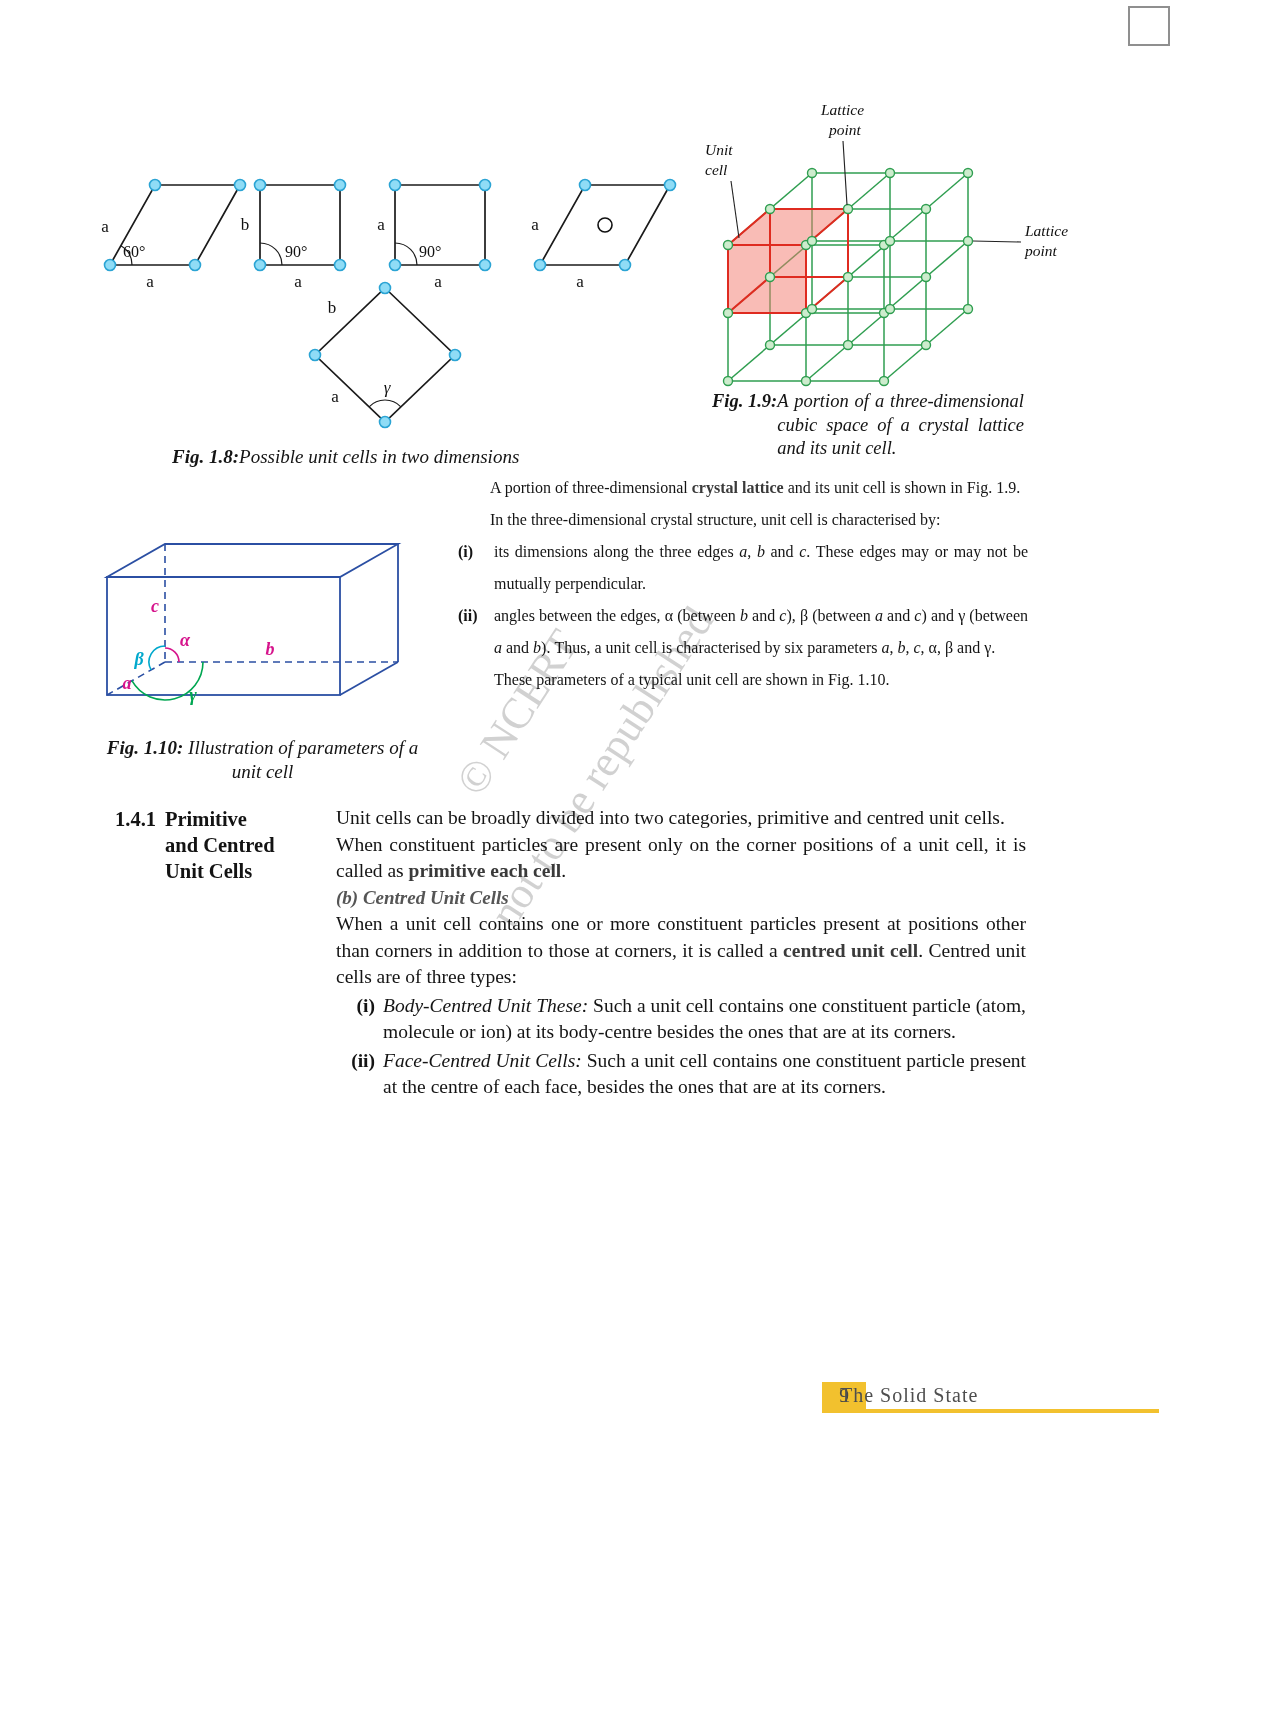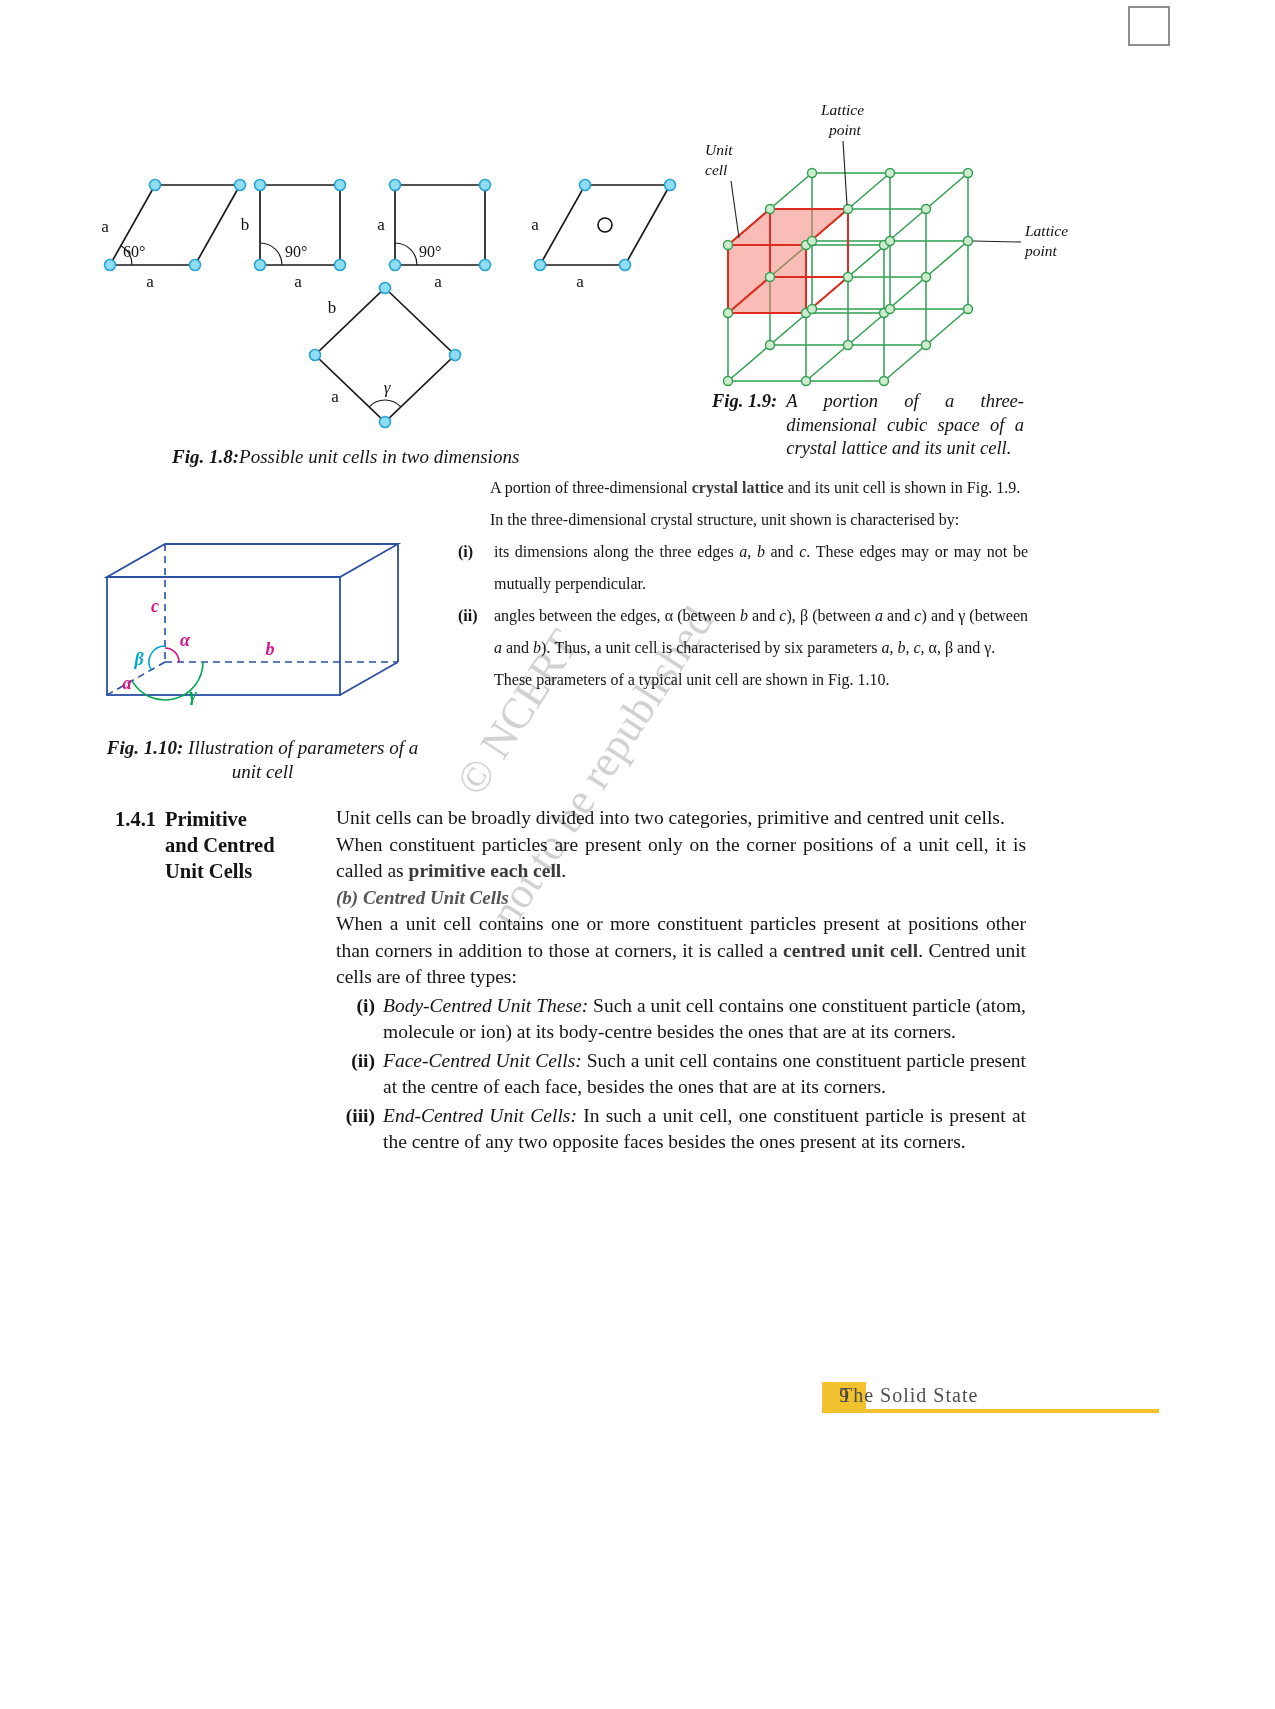--- a/index.html
+++ b/index.html
@@ -24,21 +24,21 @@
   .cap-label{font-weight:bold;white-space:nowrap;}
 
   
   .fig19{position:absolute;left:703px;top:95px;width:390px;height:300px;}
   .fig19 .gl{stroke:#2f9e50;stroke-width:1.5;}
   .fig19 .gp{fill:#cdeccd;stroke:#2f9e50;stroke-width:1.4;}
   .fig19 .rface{fill:rgba(243,121,109,0.5);stroke:#df2b20;stroke-width:2;}
   .fig19 .redge{stroke:#df2b20;stroke-width:2;fill:none;}
   .fig19 .lbl{font-family:"Liberation Serif",serif;font-style:italic;font-size:15.5px;fill:#101010;}
   .fig19 .ptr{stroke:#222;stroke-width:1.1;}
-  .fig19-caption{position:absolute;left:712px;top:390px;width:312px;display:flex;gap:9px;
+  .fig19-caption{position:absolute;left:712px;top:390px;width:312px;display:flex;
                  font-size:18.5px;font-style:italic;line-height:23.5px;}
   .fig19-caption .cap-text{text-align:justify;}
 
   
   .fig110{position:absolute;left:95px;top:515px;width:345px;height:220px;}
   .fig110 .solid{stroke:#2b4fa3;stroke-width:1.8;fill:none;}
   .fig110 .dash{stroke:#2b4fa3;stroke-width:1.6;fill:none;stroke-dasharray:7 5;}
   .fig110 .glabel{font-family:"Liberation Serif",serif;font-style:italic;font-weight:bold;font-size:18px;}
   .fig110 .aarc{fill:none;stroke-width:1.6;}
   .fig110-caption{position:absolute;left:105px;top:736px;width:315px;text-align:center;
@@ -266,21 +266,21 @@
     </g>
   </svg>
 
   <div class="fig110-caption">
     <span class="cap-label">Fig. 1.10:</span>
     <span class="cap-text">Illustration of parameters of a unit cell</span>
   </div>
 
   <div class="maincol">
     <p class="ind"><span>A portion of three-dimensional </span><span class="kw">crystal lattice</span><span> and its unit cell is shown in Fig. 1.9.</span></p>
-    <p class="ind">In the three-dimensional crystal structure, unit shown is characterised by:</p>
+    <p class="ind">In the three-dimensional crystal structure, unit cell is characterised by:</p>
     <div class="item">
       <span class="mk">(i)</span>
       <span class="tx"><span>its dimensions along the three edges </span><span class="em">a</span><span>, </span><span class="em">b</span><span> and </span><span class="em">c</span><span>. These edges may or may not be mutually perpendicular.</span></span>
     </div>
     <div class="item">
       <span class="mk">(ii)</span>
       <span class="tx"><span>angles between the edges, α (between </span><span class="em">b</span><span> and </span><span class="em">c</span><span>), β (between </span><span class="em">a</span><span> and </span><span class="em">c</span><span>) and γ (between </span><span class="em">a</span><span> and </span><span class="em">b</span><span>). Thus, a unit cell is characterised by six parameters </span><span class="em">a</span><span>, </span><span class="em">b</span><span>, </span><span class="em">c</span><span>, α, β and γ.</span></span>
     </div>
     <p class="cont">These parameters of a typical unit cell are shown in Fig. 1.10.</p>
   </div>
@@ -303,23 +303,19 @@
     <p><span>When a unit cell contains one or more constituent particles present at positions other than corners in addition to those at corners, it is called a </span><span class="kw">centred unit cell</span><span>. Centred unit cells are of three types:</span></p>
 
     <div class="sb-item">
       <span class="mk">(i)</span>
       <span class="tx"><span class="lead">Body-Centred Unit These:</span><span> Such a unit cell contains one constituent particle (atom, molecule or ion) at its body-centre besides the ones that are at its corners.</span></span>
     </div>
     <div class="sb-item">
       <span class="mk">(ii)</span>
       <span class="tx"><span class="lead">Face-Centred Unit Cells:</span><span> Such a unit cell contains one constituent particle present at the centre of each face, besides the ones that are at its corners.</span></span>
     </div>
-    <div class="sb-item">
-      <span class="mk">(iii)</span>
-      <span class="tx"><span class="lead">End-Centred Unit Cells:</span><span> In such a unit cell, one constituent particle is present at the centre of any two opposite faces besides the ones present at its corners.</span></span>
-    </div>
   </div>
 
   <div class="page-num">9</div>
   <div class="chapter">The Solid State</div>
   <div class="footer-rule"></div>
 
 </div>
 
 </body></html>

